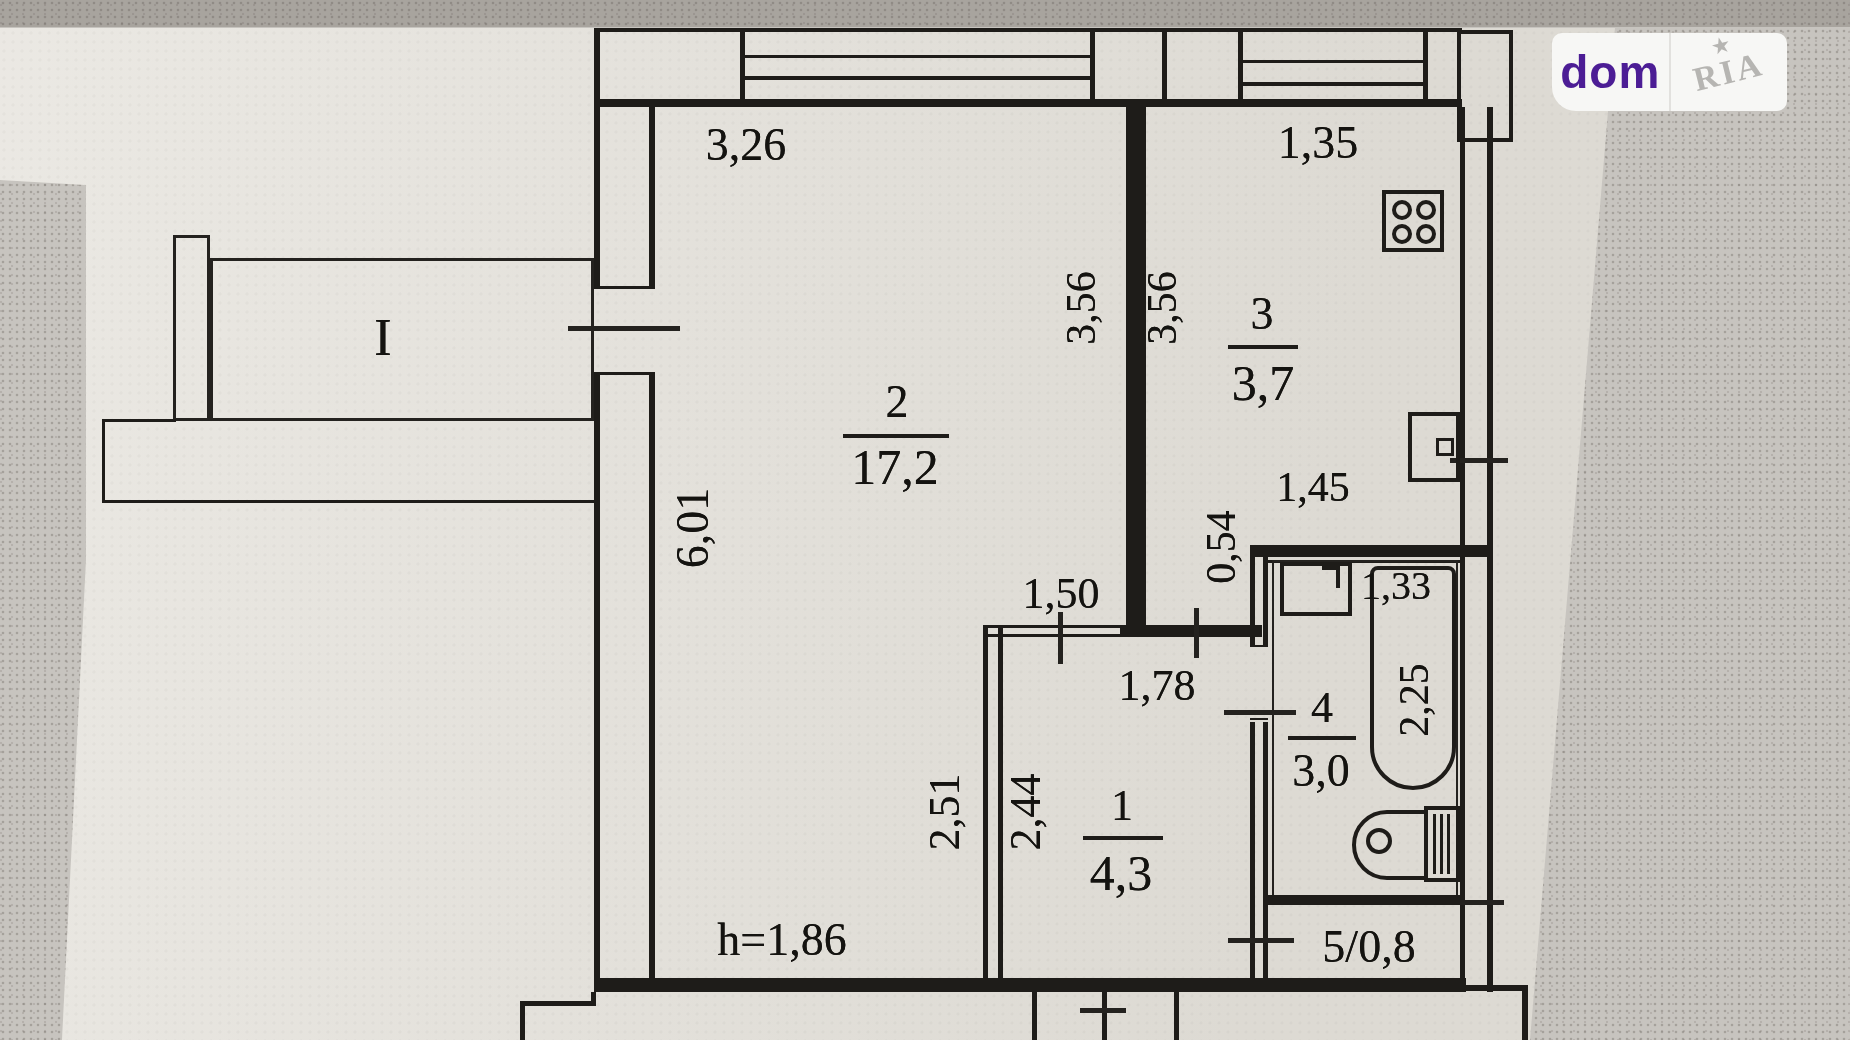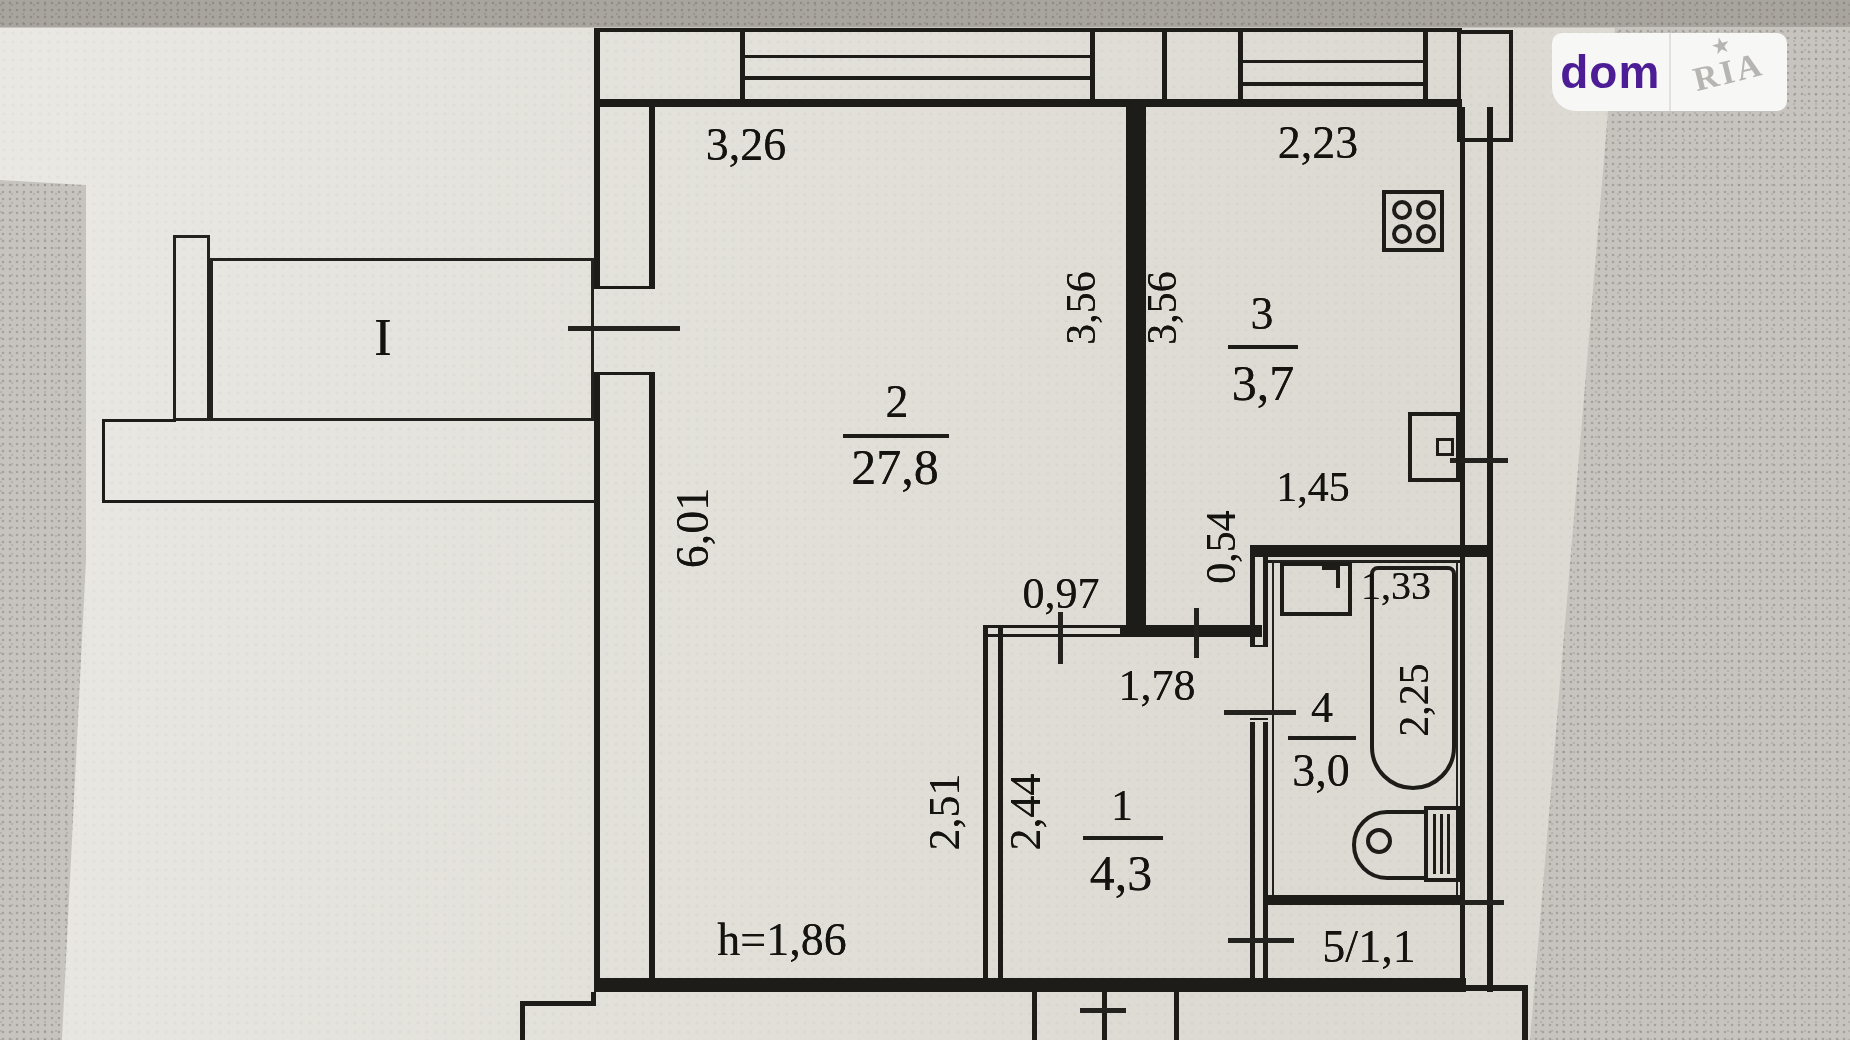--- a/index.html
+++ b/index.html
@@ -135,41 +135,41 @@
     <div class="w" style="left:19px;top:4px;width:3px;height:60px"></div>
   </div>
 
   <div class="w" style="left:843px;top:434px;width:106px;height:4px"></div>
   <div class="w" style="left:1228px;top:345px;width:70px;height:4px"></div>
   <div class="w" style="left:1083px;top:836px;width:80px;height:4px"></div>
   <div class="w" style="left:1288px;top:736px;width:68px;height:4px"></div>
 
   <div class="lab" style="left:383px;top:338px;font-size:52px">I</div>
   <div class="lab" style="left:746px;top:145px;font-size:46px">3,26</div>
-  <div class="lab" style="left:1318px;top:143px;font-size:46px">2,23</div>
+  <div class="lab" style="left:1318px;top:143px;font-size:46px">1,35</div>
   <div class="lab rot" style="left:1081px;top:308px;font-size:42px">3,56</div>
   <div class="lab rot" style="left:1162px;top:308px;font-size:42px">3,56</div>
   <div class="lab rot" style="left:693px;top:528px;font-size:46px">6,01</div>
   <div class="lab" style="left:897px;top:402px;font-size:46px">2</div>
-  <div class="lab" style="left:895px;top:467px;font-size:50px">27,8</div>
+  <div class="lab" style="left:895px;top:467px;font-size:50px">17,2</div>
   <div class="lab" style="left:1262px;top:314px;font-size:46px">3</div>
   <div class="lab" style="left:1263px;top:383px;font-size:50px">3,7</div>
   <div class="lab" style="left:1313px;top:487px;font-size:42px">1,45</div>
   <div class="lab rot" style="left:1221px;top:547px;font-size:42px">0,54</div>
-  <div class="lab" style="left:1061px;top:594px;font-size:44px">0,97</div>
+  <div class="lab" style="left:1061px;top:594px;font-size:44px">1,50</div>
   <div class="lab" style="left:1157px;top:686px;font-size:44px">1,78</div>
   <div class="lab rot" style="left:945px;top:812px;font-size:44px">2,51</div>
   <div class="lab rot" style="left:1026px;top:812px;font-size:44px">2,44</div>
   <div class="lab" style="left:1122px;top:806px;font-size:44px">1</div>
   <div class="lab" style="left:1121px;top:873px;font-size:50px">4,3</div>
   <div class="lab" style="left:1396px;top:586px;font-size:40px">1,33</div>
   <div class="lab rot" style="left:1414px;top:700px;font-size:42px">2,25</div>
   <div class="lab" style="left:1322px;top:708px;font-size:44px">4</div>
   <div class="lab" style="left:1321px;top:771px;font-size:46px">3,0</div>
-  <div class="lab" style="left:1369px;top:947px;font-size:46px">5/1,1</div>
+  <div class="lab" style="left:1369px;top:947px;font-size:46px">5/0,8</div>
   <div class="lab" style="left:782px;top:940px;font-size:46px">h=1,86</div>
 
   <div id="logo">
     <div class="cell">
       <span class="dom">dom</span>
     </div>
     <div class="sep"></div>
     <div class="cell">
       <span class="star">★</span>
       <span class="ria">RIA</span>

